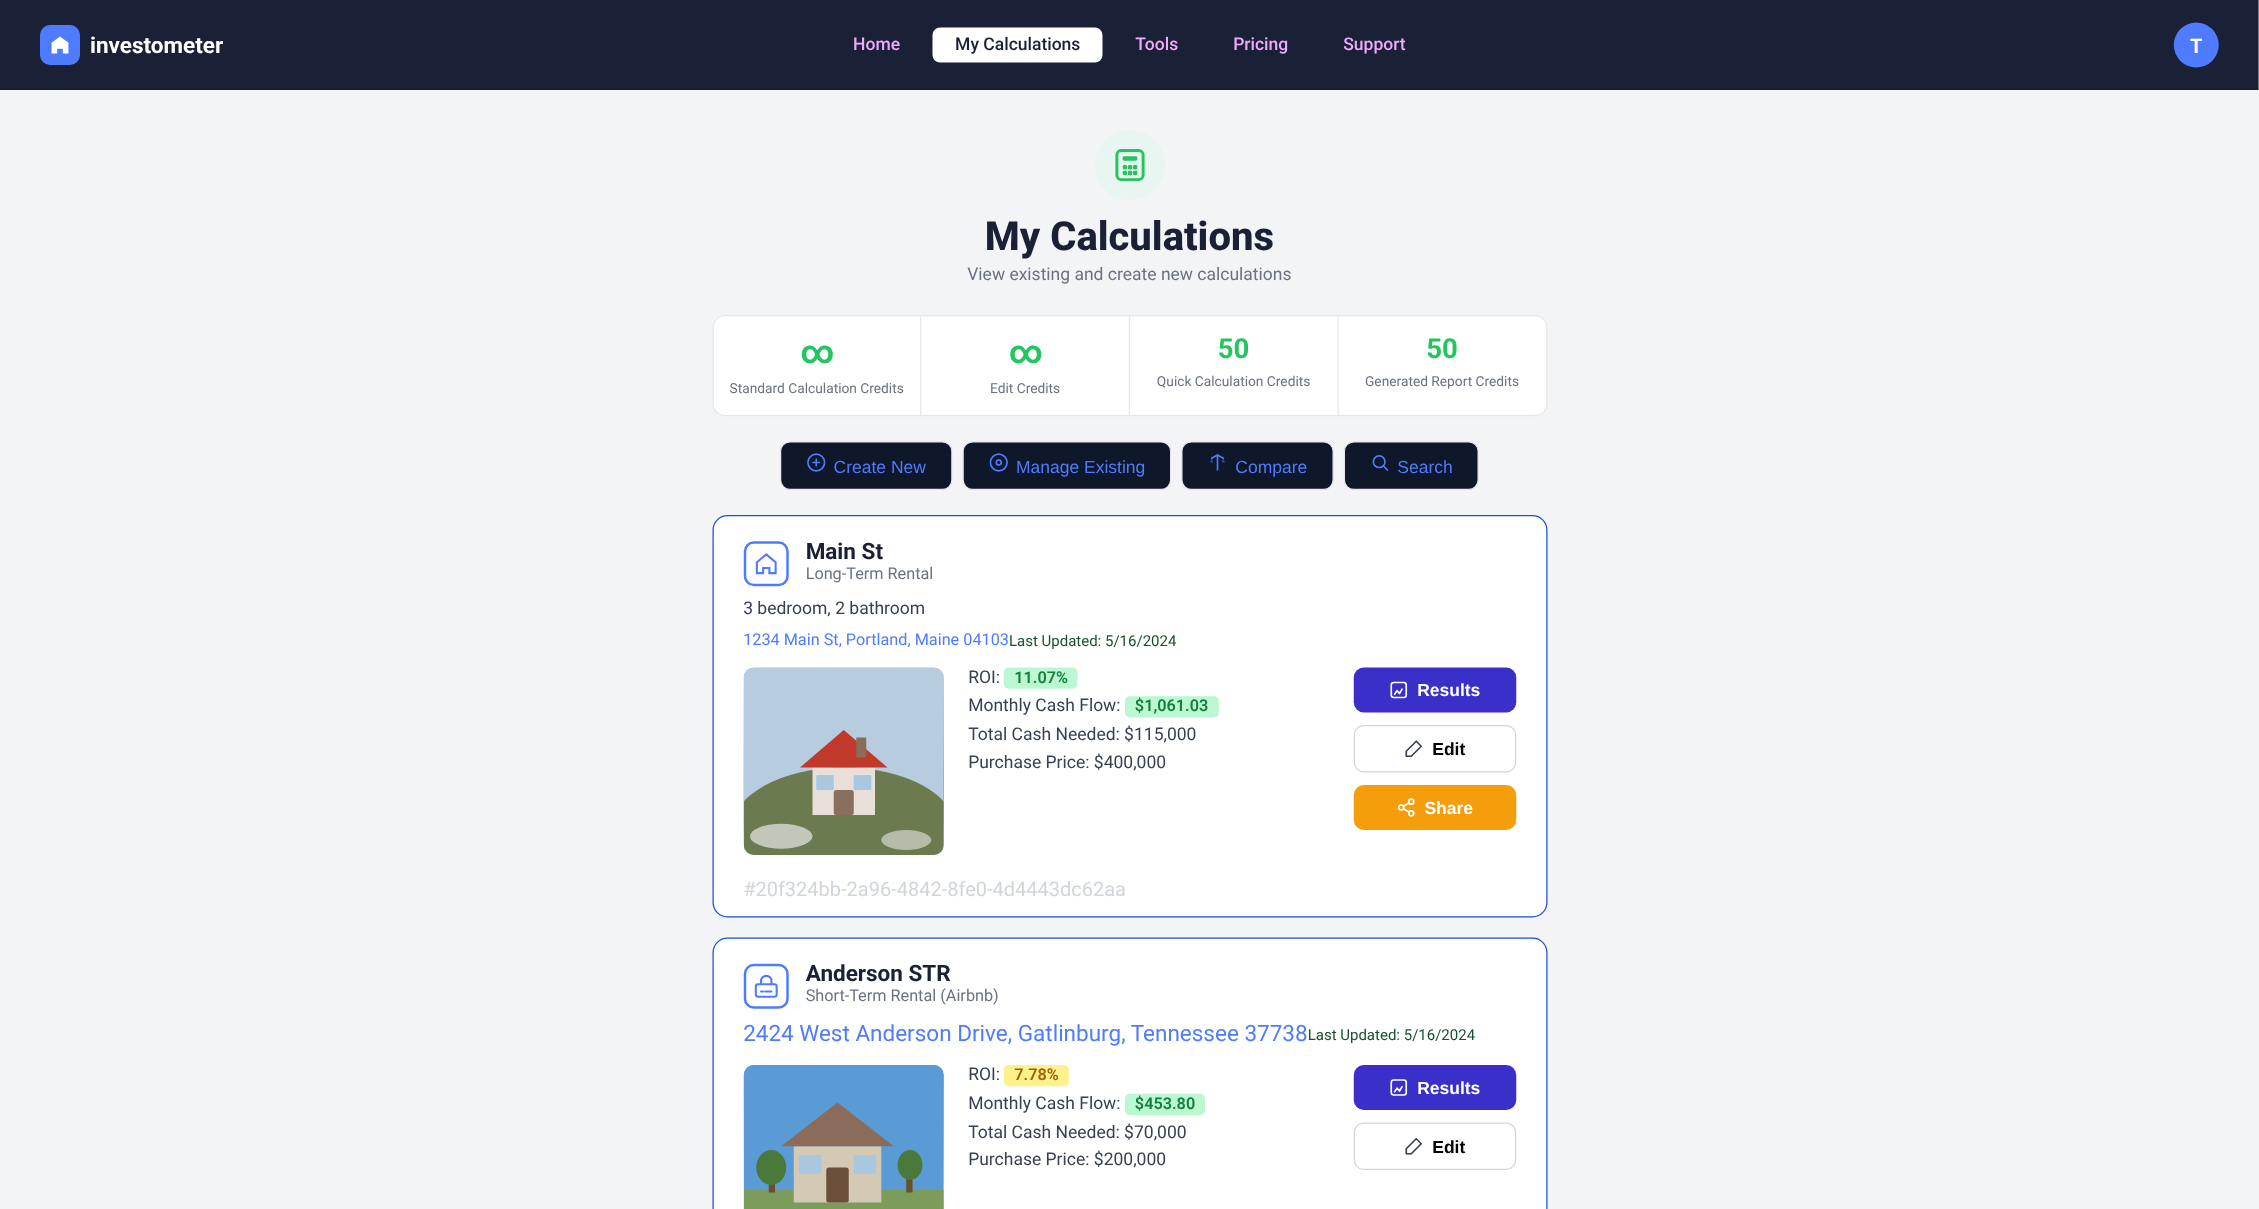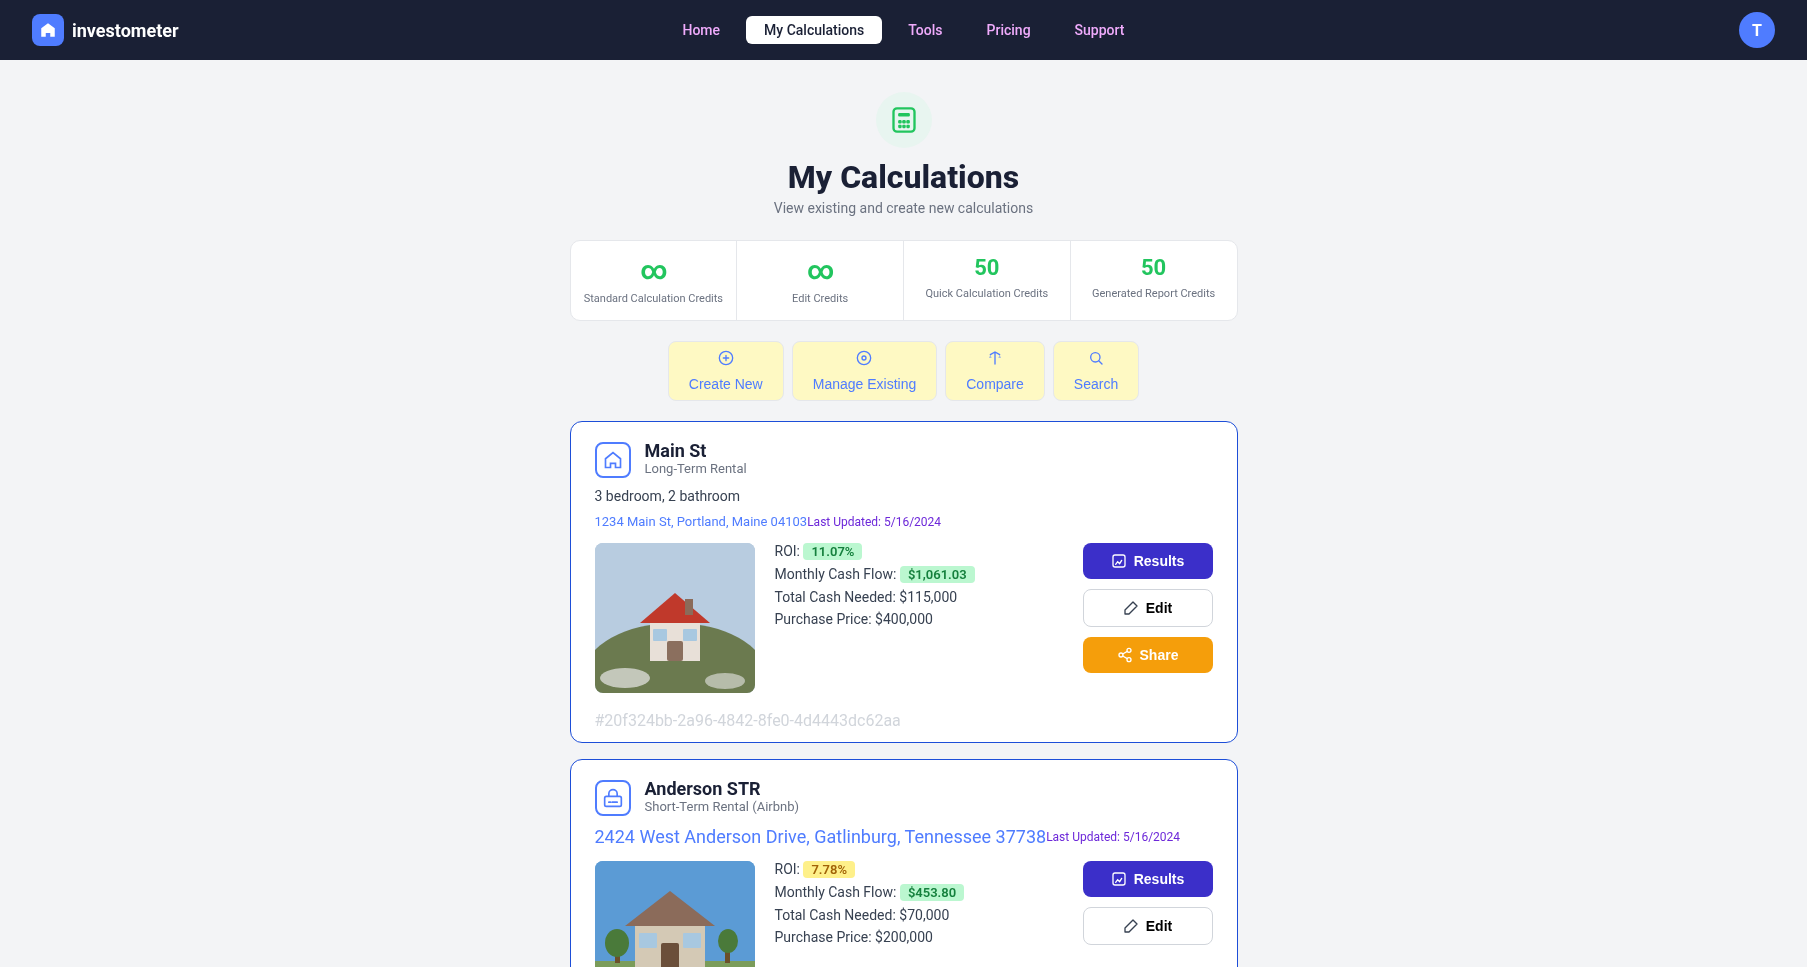--- a/index.html
+++ b/index.html
@@ -8,21 +8,21 @@
       background: #f3f4f6;
       min-height: 967px;
     }
 
     
     .navbar {
       background: #1a2035;
       display: flex;
       align-items: center;
       padding: 0 32px;
-      height: 60px;
+      height: 72px;
       position: relative;
     }
     .navbar-logo {
       display: flex;
       align-items: center;
       gap: 8px;
       color: #fff;
       font-weight: 700;
       font-size: 18px;
     }
@@ -132,27 +132,26 @@
       margin-bottom: 20px;
       justify-content: center;
     }
     .action-btn {
       display: flex;
       align-items: center;
       gap: 6px;
       padding: 8px 20px;
       border-radius: 8px;
       border: 1px solid #e5e7eb;
-      background: #fef9c3;
+      background: #0f172a;
       color: #4f7cff;
       font-size: 14px;
       font-weight: 500;
       cursor: pointer;
       white-space: nowrap;
-      flex-direction: column;
     }
     .action-btn-icon {
       font-size: 16px;
       color: #4f7cff;
     }
 
     
     .calc-card {
       background: #fff;
       border: 1px solid #1d4ed8;
@@ -186,21 +185,21 @@
       color: #374151;
     }
     .calc-address-row {
       display: flex;
       justify-content: flex-start;
       align-items: center;
       padding: 0 24px 14px;
     }
     .last-updated {
       font-size: 12px;
-      color: #6d28d9;
+      color: #14532d;
     }
 
     
     .calc-body {
       padding: 0 24px 18px;
       display: flex;
       gap: 20px;
       align-items: flex-start;
     }
     

